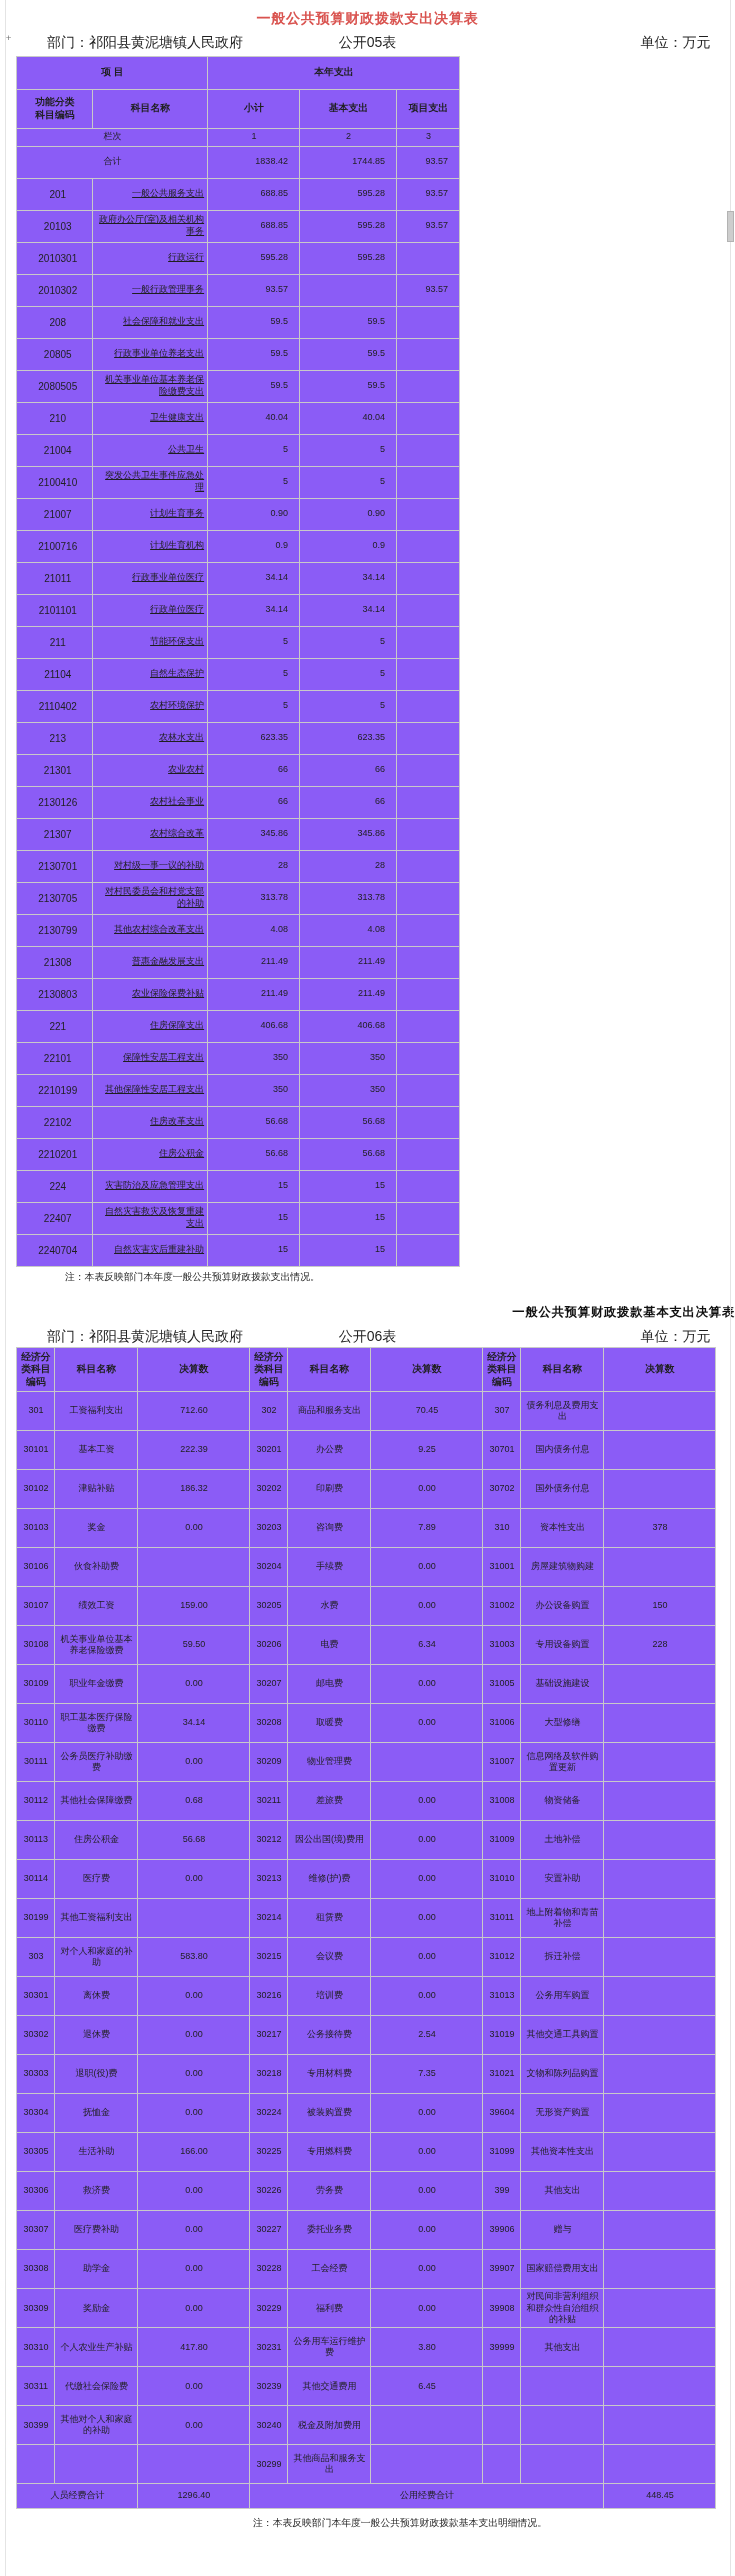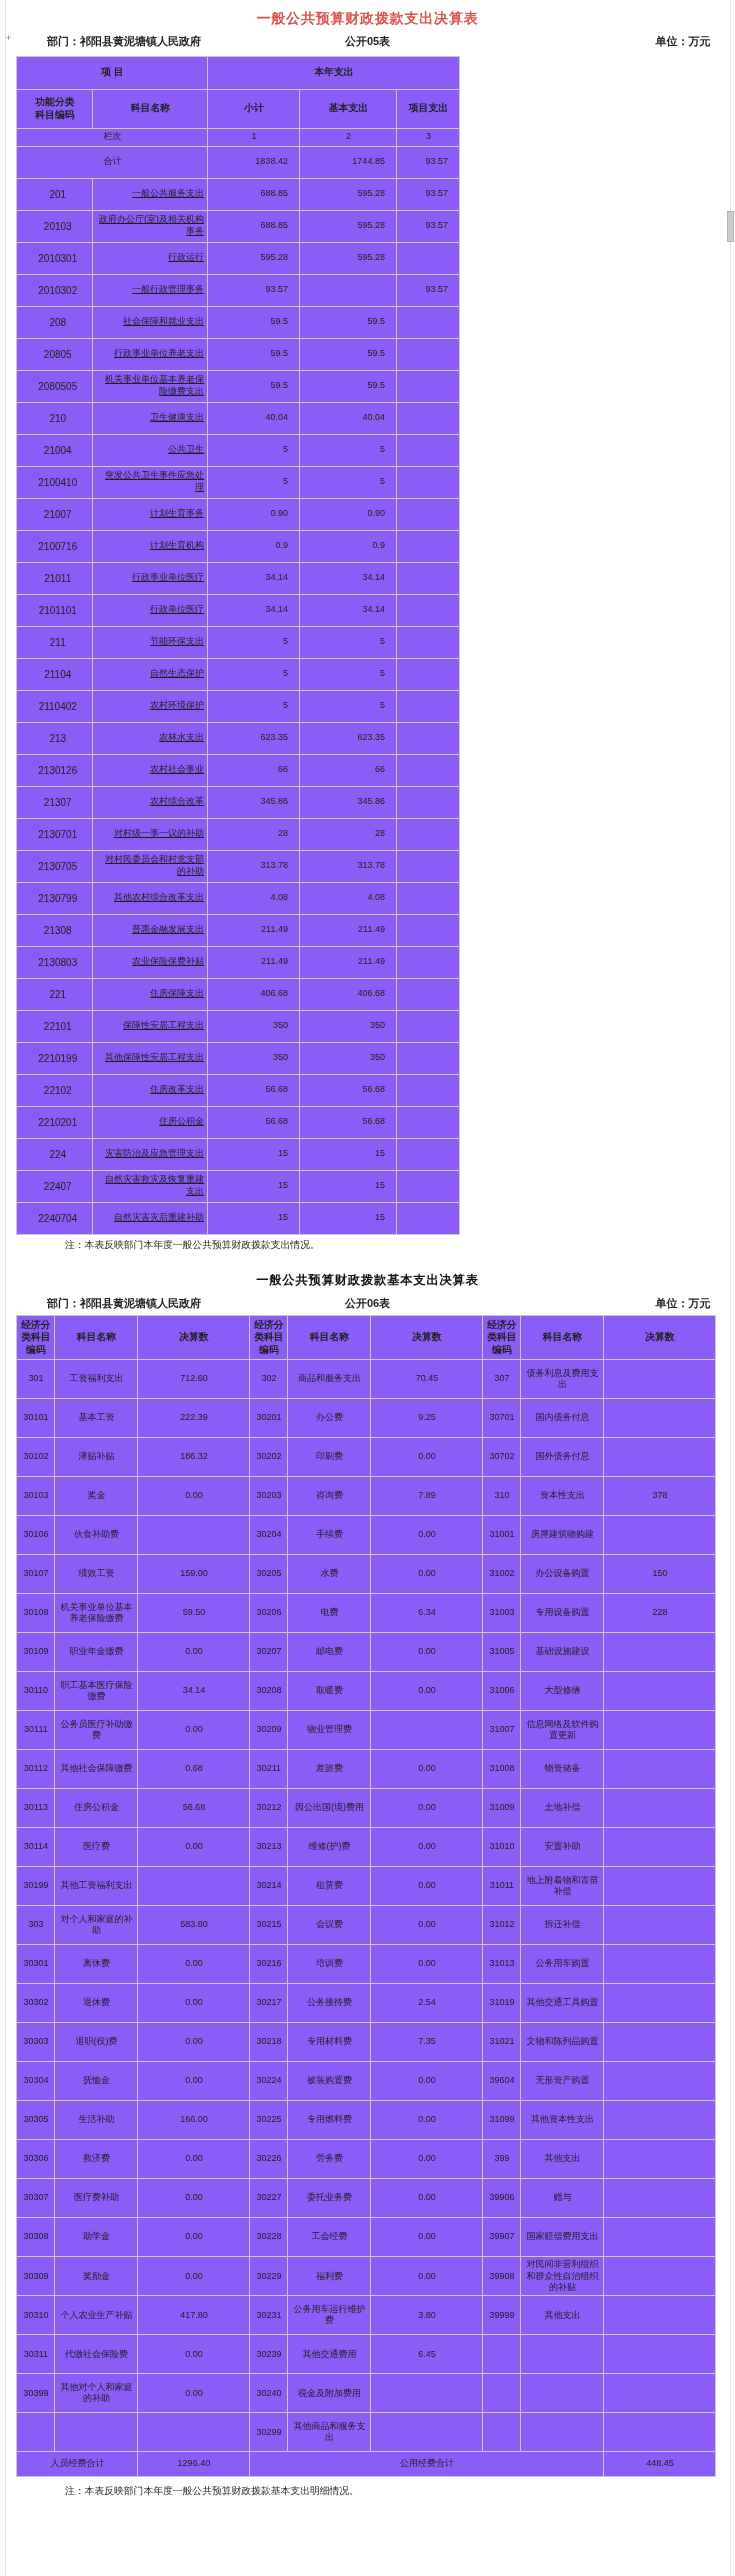--- a/index.html
+++ b/index.html
@@ -10,23 +10,23 @@
   }
   .page { position: relative; width: 735px; min-height: 2576px; background: #fff; overflow: hidden; }
 
   .edge-left  { position: absolute; left: 4.9px;  top: 0; width: 0.8px; height: 2576px; background: #e4e4e4; }
   .edge-right { position: absolute; right: 4.1px; top: 0; width: 0.8px; height: 2576px; background: #e4e4e4; }
   .scroll-thumb { position: absolute; right: 0.8px; top: 211px; width: 7.4px; height: 31px;
                   background: #cdcdcd; border: 0.8px solid #b3b3b3; }
   .expander { position: absolute; left: 5.7px; top: 33px; font-size: 9.8px; color: #777; line-height: 1; cursor: default; }
 
   .t1-title { padding-top: 9.8px; text-align: center; font-size: 14px; font-weight: bold; letter-spacing: 0.8px; }
-  .t2-title { margin-top: 19.6px; text-align: center; font-size: 12.3px; font-weight: bold; color: #111; letter-spacing: 0.8px; }
-
-  .meta { position: relative; height: 16.4px; margin-top: 4.9px; font-size: 11px; font-weight: bold; }
+  .t2-title { margin-top: 19.6px; text-align: right; font-size: 12.3px; font-weight: bold; color: #111; letter-spacing: 0.8px; }
+
+  .meta { position: relative; height: 16.4px; margin-top: 4.9px; font-size: 14px; }
   .meta .m-left   { position: absolute; left: 47px; top: 1.6px; }
   .meta .m-center { position: absolute; left: 0; right: 0; top: 1.6px; text-align: center; }
   .meta .m-right  { position: absolute; right: 24.5px; top: 1.6px; }
 
   table { border-collapse: collapse; table-layout: fixed; background: #8b5cf6; }
   th, td { border: 0.8px solid #c9c9c9; font-size: 9px; line-height: 1.3; overflow: hidden; word-break: break-all; vertical-align: middle; }
   th { font-weight: bold; font-size: 9.8px; text-align: center; padding: 1.6px; }
 
   .t1 { margin: 6.5px 0 0 16.4px; width: 442px; }
   .t1 .h1 th { height: 33px; }
@@ -221,20 +221,27 @@
           <td class="c-val"></td>
         </tr>
         <tr>
           <td class="c-code">213</td>
           <td class="c-name">农林水支出</td>
           <td class="c-val">623.35</td>
           <td class="c-val">623.35</td>
           <td class="c-val"></td>
         </tr>
         <tr>
+          <td class="c-code">21301</td>
+          <td class="c-name">农业农村</td>
+          <td class="c-val">66</td>
+          <td class="c-val">66</td>
+          <td class="c-val"></td>
+        </tr>
+        <tr>
           <td class="c-code">2130126</td>
           <td class="c-name">农村社会事业</td>
           <td class="c-val">66</td>
           <td class="c-val">66</td>
           <td class="c-val"></td>
         </tr>
         <tr>
           <td class="c-code">21307</td>
           <td class="c-name">农村综合改革</td>
           <td class="c-val">345.86</td>
@@ -683,15 +690,15 @@
     <tfoot>
       <tr class="foot">
         <td colspan="2">人员经费合计</td>
         <td class="c-val">1296.40</td>
         <td colspan="5">公用经费合计</td>
         <td class="c-val">448.45</td>
       </tr>
     </tfoot>
   </table>
 
-  <div class="note" style="margin-top:8.2px;">注：本表反映部门本年度一般公共预算财政拨款基本支出明细情况。</div>
+  <div class="note" style="margin-top:8.2px;text-align:center;">注：本表反映部门本年度一般公共预算财政拨款基本支出明细情况。</div>
 </div>
 
 
 </body></html>

